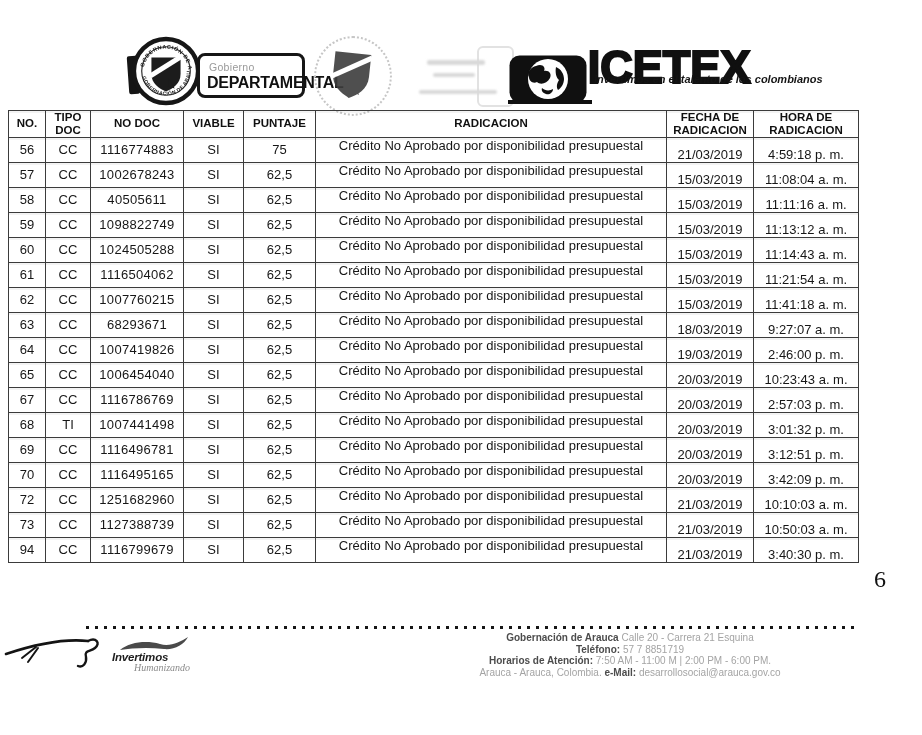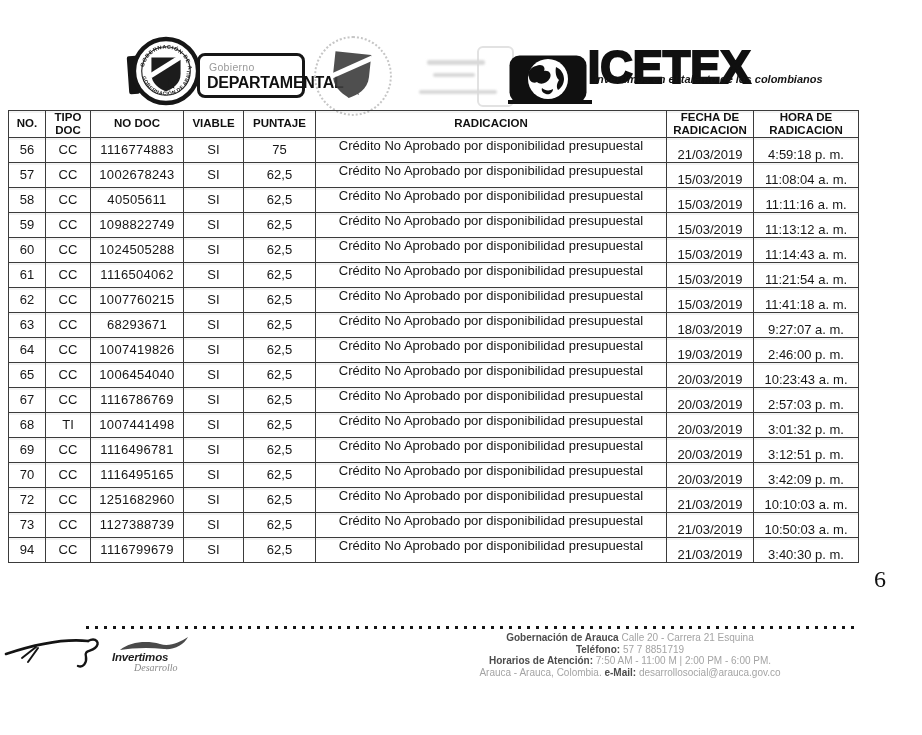--- a/index.html
+++ b/index.html
@@ -321,21 +321,21 @@
   <svg class="signature" width="112" height="48" viewBox="0 0 112 48">
     <path d="M4,26 C28,18 58,10 86,13" fill="none" stroke="#141414" stroke-width="2.6" stroke-linecap="round"></path>
     <path d="M86,13 c8,-4 13,2 7,7 c-5,4 -11,2 -9,9 c1,6 -3,11 -8,9" fill="none" stroke="#141414" stroke-width="2.4" stroke-linecap="round"></path>
     <path d="M34,19 L20,30 M36,20 L26,34" fill="none" stroke="#141414" stroke-width="2" stroke-linecap="round"></path>
   </svg>
 
   <svg class="humanizando-swoosh" width="72" height="18" viewBox="0 0 72 18">
     <path d="M2,14 c10,-8 26,-10 40,-6 c10,3 20,-2 28,-7 c-4,8 -14,13 -24,12 c-16,-2 -32,-1 -44,1 z" fill="#2a2a2a" opacity="0.85"></path>
   </svg>
   <div class="humanizando-word">Invertimos</div>
-  <div class="humanizando-sub">Desarrollo</div>
+  <div class="humanizando-sub">Humanizando</div>
 
   <div class="footer-contact">
     <div>
       <span class="b">Gobernación de Arauca</span>
       <span class="l">Calle 20 - Carrera 21 Esquina</span>
     </div>
     <div>
       <span class="b">Teléfono:</span>
       <span class="l">57 7 8851719</span>
     </div>

